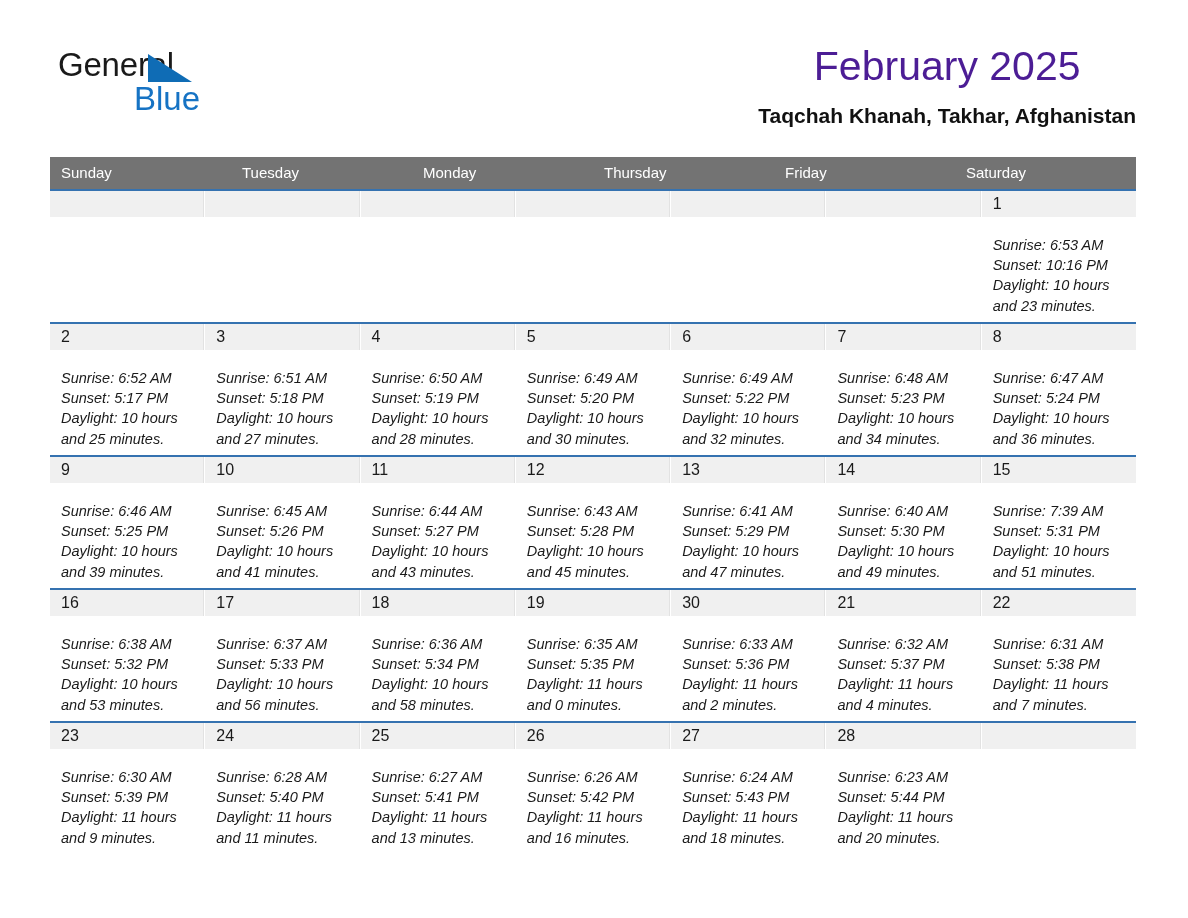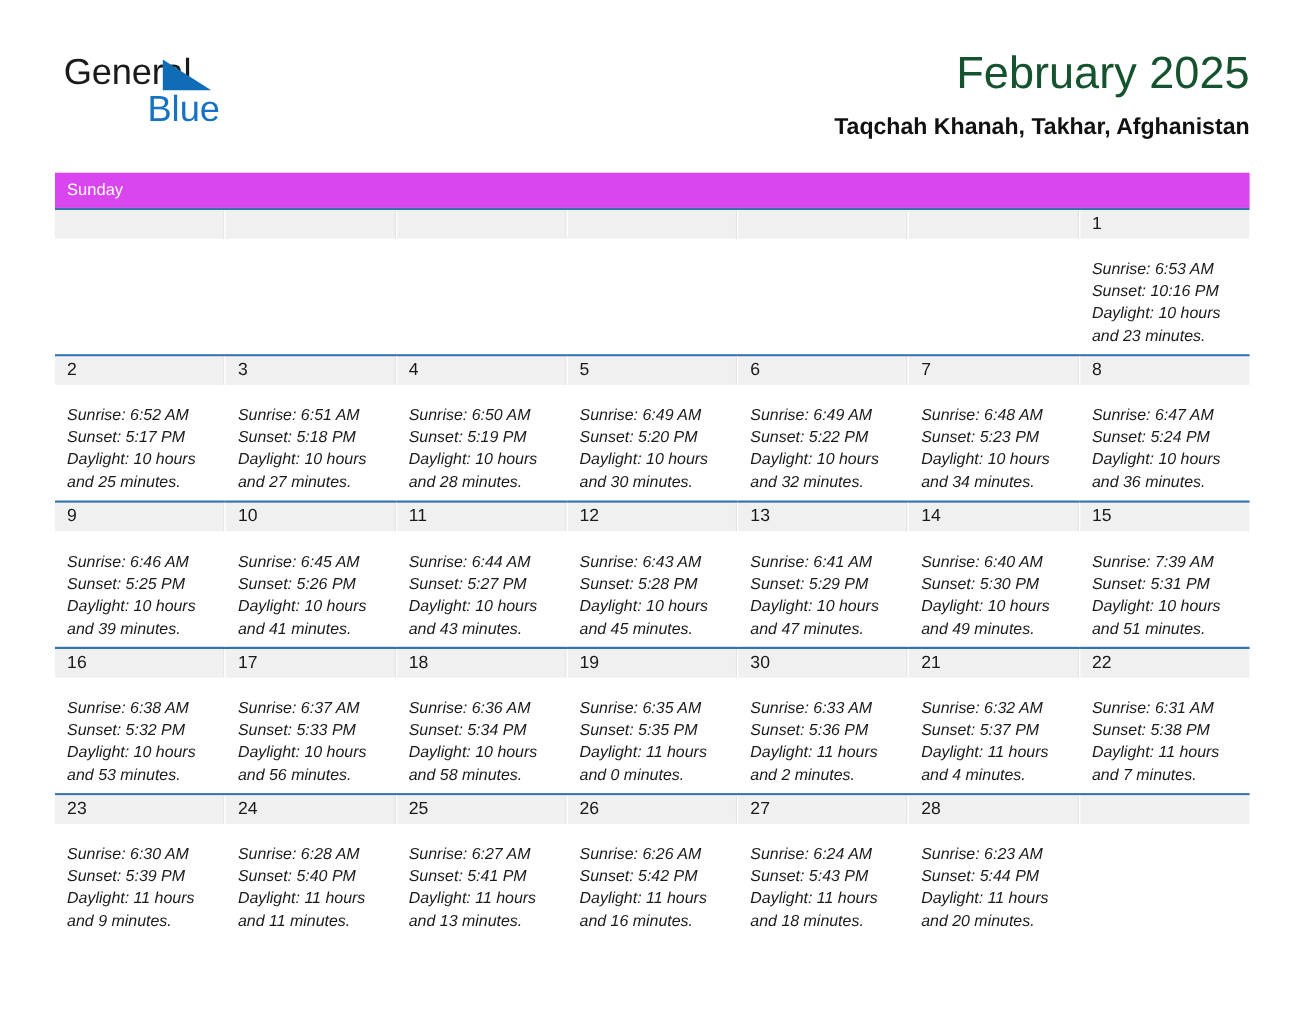--- a/index.html
+++ b/index.html
@@ -71,45 +71,45 @@
   .title-block {
     position: absolute;
     right: 52px;
     top: 42px;
     text-align: right;
   }
   .cal-title {
     font-size: 41px;
     line-height: 48px;
     font-weight: normal;
-    color: #14532d;
+    color: #4c1d95;
     margin: 0;
     white-space: nowrap;
+    text-align: center;
   }
   .cal-subtitle {
     font-size: 21px;
     line-height: 28px;
     font-weight: bold;
     color: #111111;
     margin: 12px 0 0 0;
     white-space: nowrap;
   }
 
   
   .calendar {
     position: absolute;
     left: 50px;
     top: 157px;
     width: 1086px;
   }
   .week-head {
     display: flex;
-    background: #d946ef;
+    background: #737373;
     height: 32px;
-    flex-direction: column;
   }
   .week-head .dow {
     flex: 1 1 0;
     color: #ffffff;
     font-size: 15px;
     line-height: 32px;
     padding-left: 11px;
     box-sizing: border-box;
     white-space: nowrap;
   }

